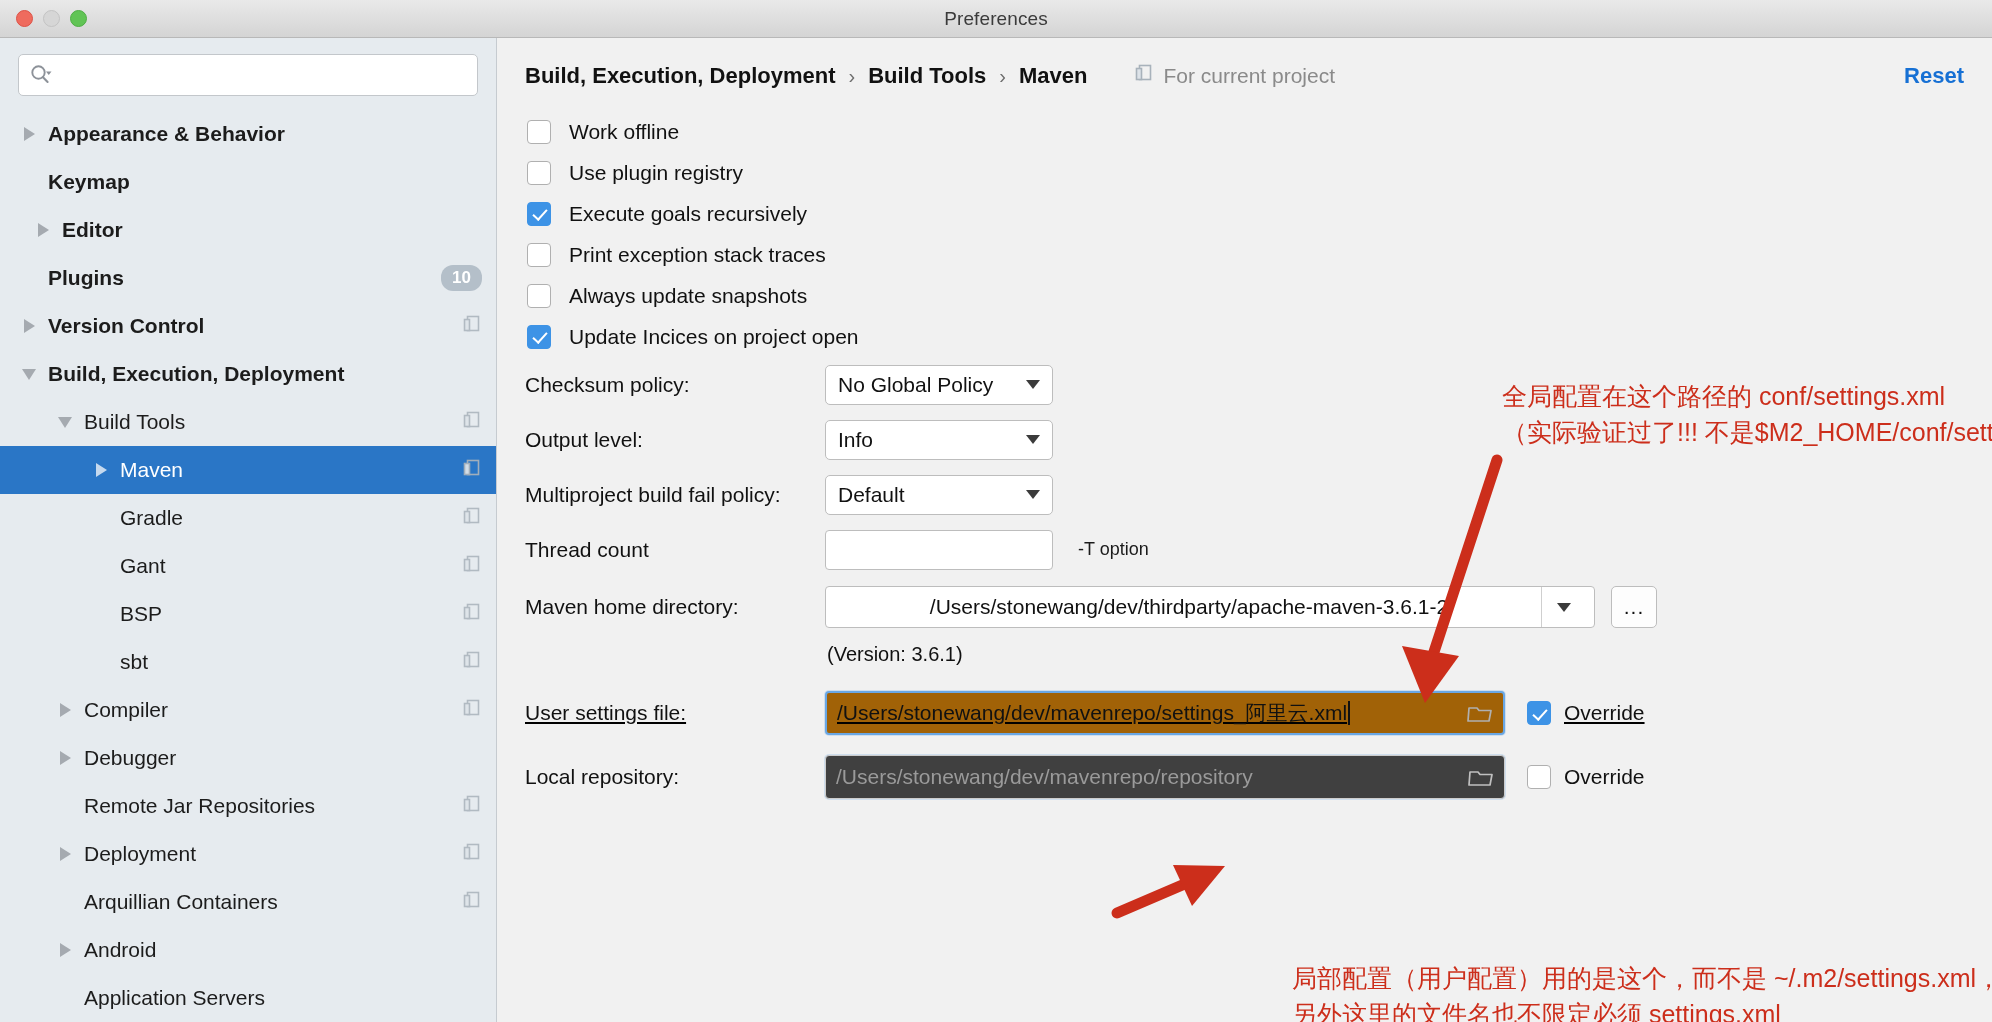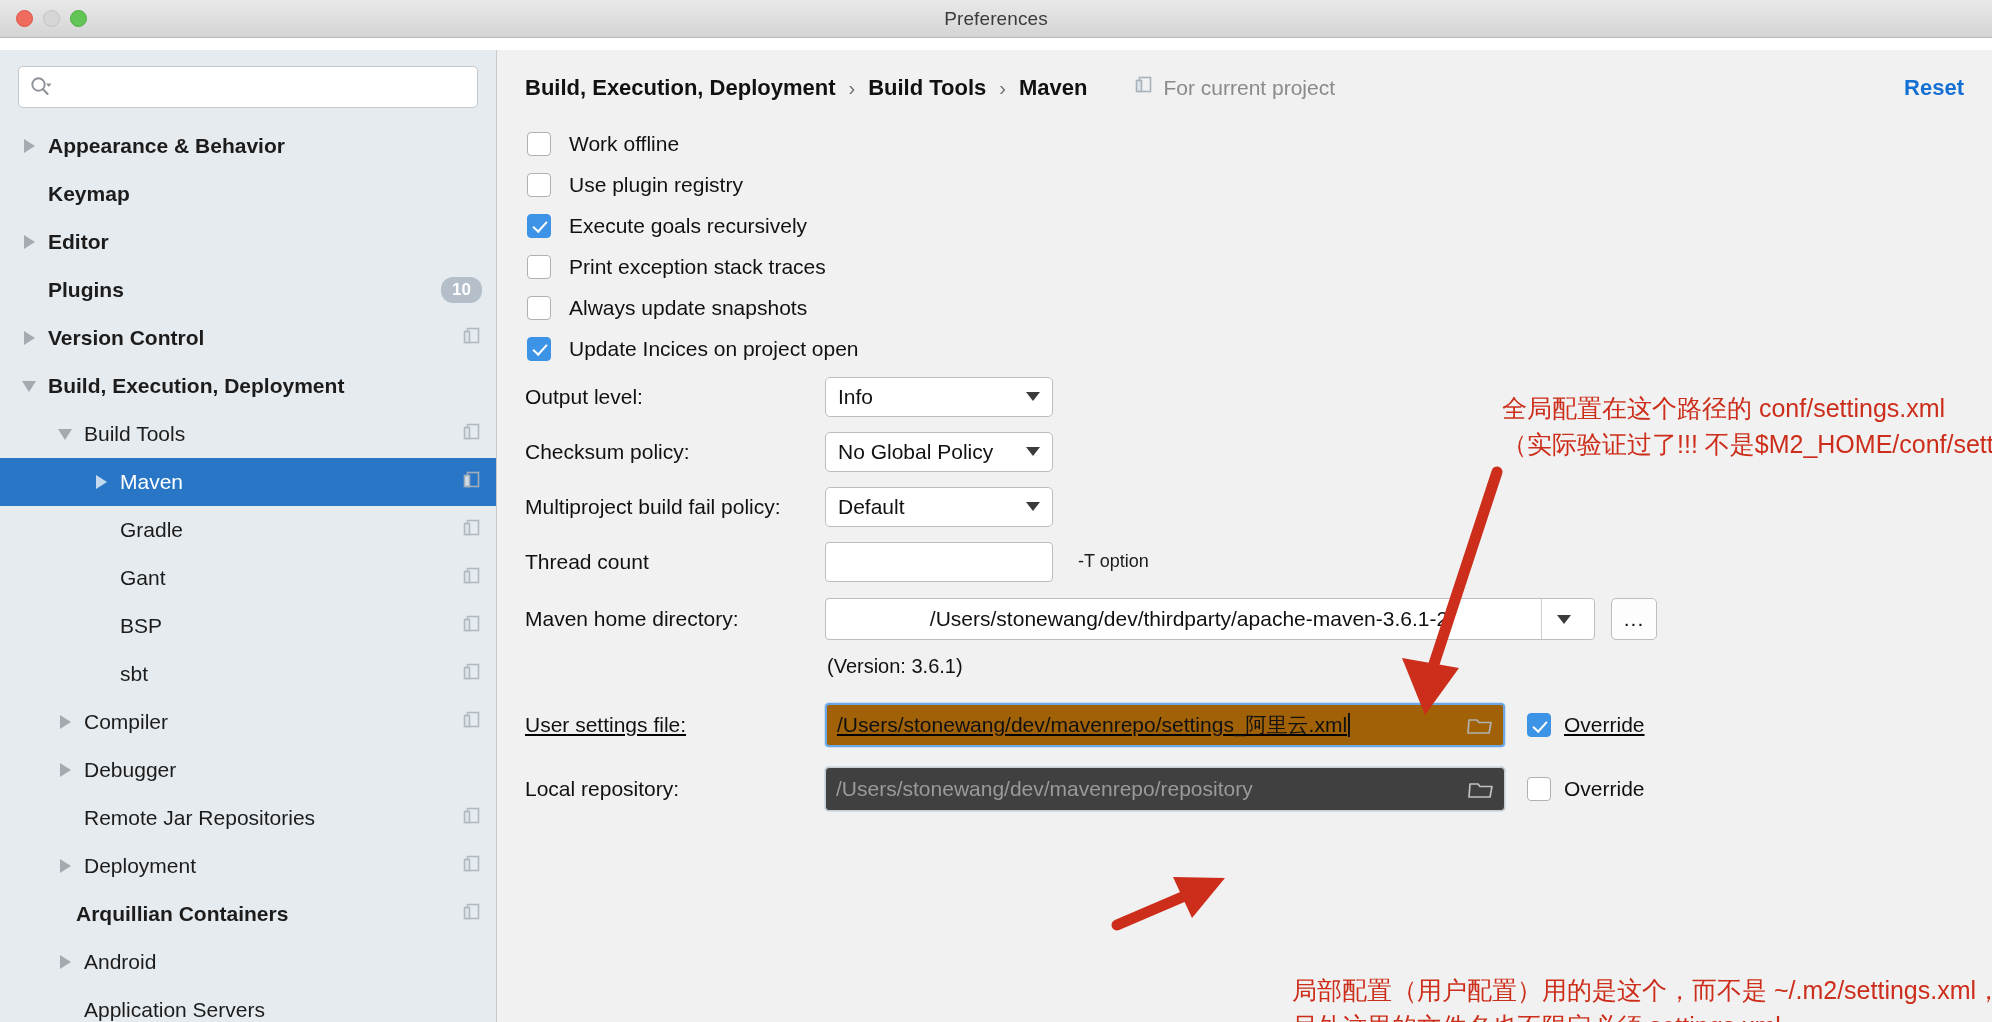--- a/index.html
+++ b/index.html
@@ -4,21 +4,21 @@
 <style>
   * { box-sizing: border-box; margin: 0; padding: 0; }
   html, body {
     width: 1992px; height: 1022px;
     font-family: "Liberation Sans", sans-serif;
     overflow: hidden;
     background: #ffffff;
   }
 
   
-  .window { position: relative; width: 1992px; height: 1022px; display: flex; flex-direction: column; gap: 12px; }
+  .window { position: relative; width: 1992px; height: 1022px; display: flex; flex-direction: column; }
 
   .titlebar {
     height: 38px;
     background: linear-gradient(#e9e9e9, #d4d4d4);
     border-bottom: 1px solid #b8b8b8;
     display: flex; align-items: center;
     position: relative;
     flex: 0 0 38px;
   }
   .traffic { display: flex; gap: 10px; padding-left: 16px; align-items: center; }
@@ -226,21 +226,21 @@
           <div class="tree-row" style="padding-left: 18px;">
             <span class="arrow-slot">
               <span class="arrow right"></span>
             </span>
             <span class="label bold" style="margin-left: 8px;">Appearance &amp; Behavior</span>
           </div>
           <div class="tree-row" style="padding-left: 18px;">
             <span class="arrow-slot"></span>
             <span class="label bold" style="margin-left: 8px;">Keymap</span>
           </div>
-          <div class="tree-row" style="padding-left: 18px;">
+          <div class="tree-row" style="padding-left: 32px;">
             <span class="arrow-slot">
               <span class="arrow right"></span>
             </span>
             <span class="label bold" style="margin-left: 8px;">Editor</span>
           </div>
           <div class="tree-row" style="padding-left: 18px;">
             <span class="arrow-slot"></span>
             <span class="label bold" style="margin-left: 8px;">Plugins</span>
             <span class="badge">10</span>
           </div>
@@ -341,21 +341,21 @@
               <span class="arrow right"></span>
             </span>
             <span class="label" style="margin-left: 8px;">Deployment</span>
             <span class="copy-ic"><svg width="20" height="21" viewBox="0 0 20 21">
                 <rect x="5.5" y="2.5" width="11" height="14" fill="none" stroke="#a8b2bb" stroke-width="1.6"></rect>
                 <rect x="2.5" y="5.5" width="5" height="11" fill="#dde3e9" stroke="#a8b2bb" stroke-width="1.6"></rect>
               </svg></span>
           </div>
           <div class="tree-row" style="padding-left: 54px;">
             <span class="arrow-slot"></span>
-            <span class="label" style=" font-weight: bold;">Arquillian Containers</span>
+            <span class="label" style="margin-left: 8px;">Arquillian Containers</span>
             <span class="copy-ic"><svg width="20" height="21" viewBox="0 0 20 21">
                 <rect x="5.5" y="2.5" width="11" height="14" fill="none" stroke="#a8b2bb" stroke-width="1.6"></rect>
                 <rect x="2.5" y="5.5" width="5" height="11" fill="#dde3e9" stroke="#a8b2bb" stroke-width="1.6"></rect>
               </svg></span>
           </div>
           <div class="tree-row" style="padding-left: 54px;">
             <span class="arrow-slot">
               <span class="arrow right"></span>
             </span>
             <span class="label" style="margin-left: 8px;">Android</span>
@@ -409,30 +409,30 @@
               <span class="chk"></span>
               <span class="chk-label">Always update snapshots</span>
             </div>
             <div class="chk-row">
               <span class="chk on"></span>
               <span class="chk-label">Update Incices on project open</span>
             </div>
           </div>
         <div id="select-list">
             <div class="field-row">
+              <span class="f-label">Checksum policy:</span>
+              <div class="select">
+                <span>No Global Policy</span>
+                <span class="caret"></span>
+              </div>
+            </div>
+            <div class="field-row">
               <span class="f-label">Output level:</span>
               <div class="select">
                 <span>Info</span>
-                <span class="caret"></span>
-              </div>
-            </div>
-            <div class="field-row">
-              <span class="f-label">Checksum policy:</span>
-              <div class="select">
-                <span>No Global Policy</span>
                 <span class="caret"></span>
               </div>
             </div>
             <div class="field-row">
               <span class="f-label">Multiproject build fail policy:</span>
               <div class="select">
                 <span>Default</span>
                 <span class="caret"></span>
               </div>
             </div>

